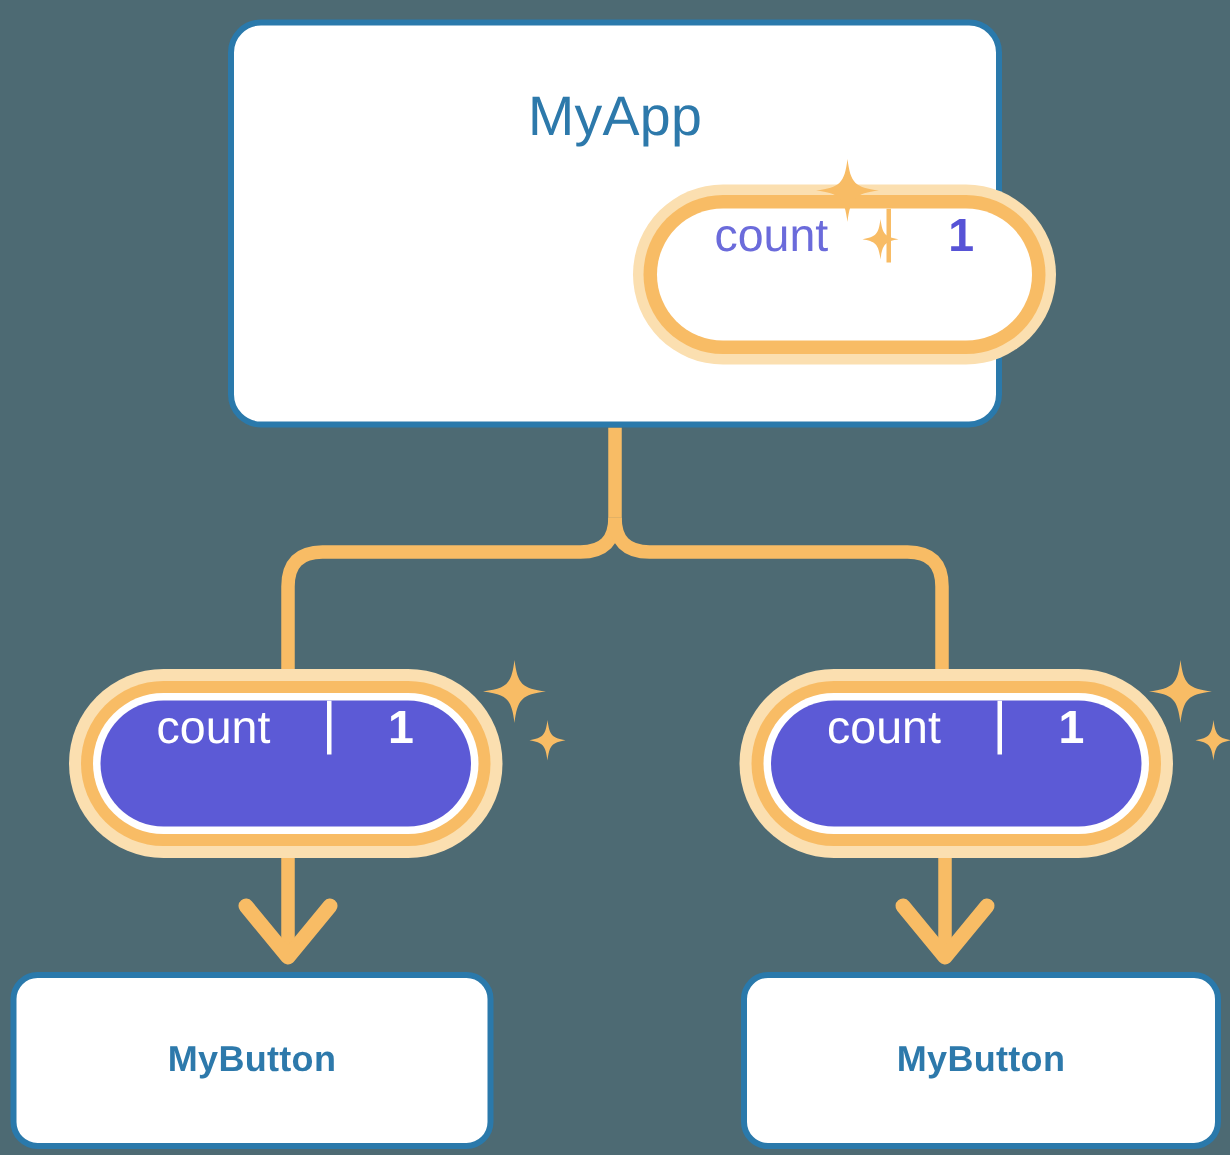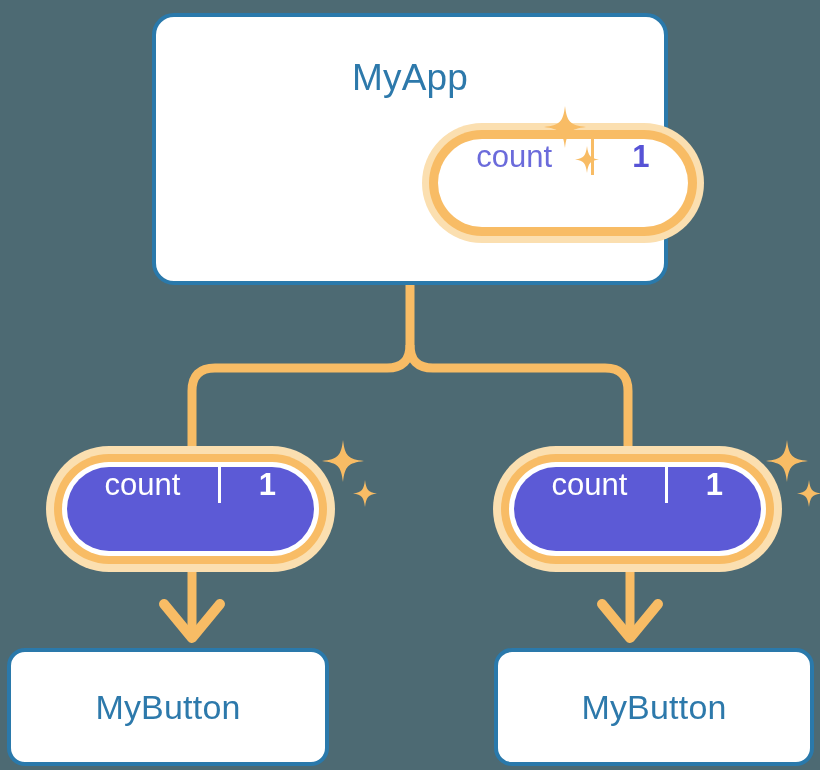--- a/index.html
+++ b/index.html
@@ -157,22 +157,22 @@
     box-sizing: border-box;
     display: flex;
     align-items: center;
     justify-content: center;
     z-index: 3;
   }
   .btn-box.left  { left: 7px;   top: 648px; width: 322px; height: 118px; }
   .btn-box.right { left: 494px; top: 648px; width: 320px; height: 118px; }
   .btn-label {
     color: #2d79ab;
-    font-size: 34px;
-    font-weight: 400;
+    font-size: 24px;
+    font-weight: 700;
     letter-spacing: .2px;
   }
 </style>
 </head>
 <body>
 
 <div id="stage">
 
   <svg id="wires" viewBox="0 0 820 770">
 

